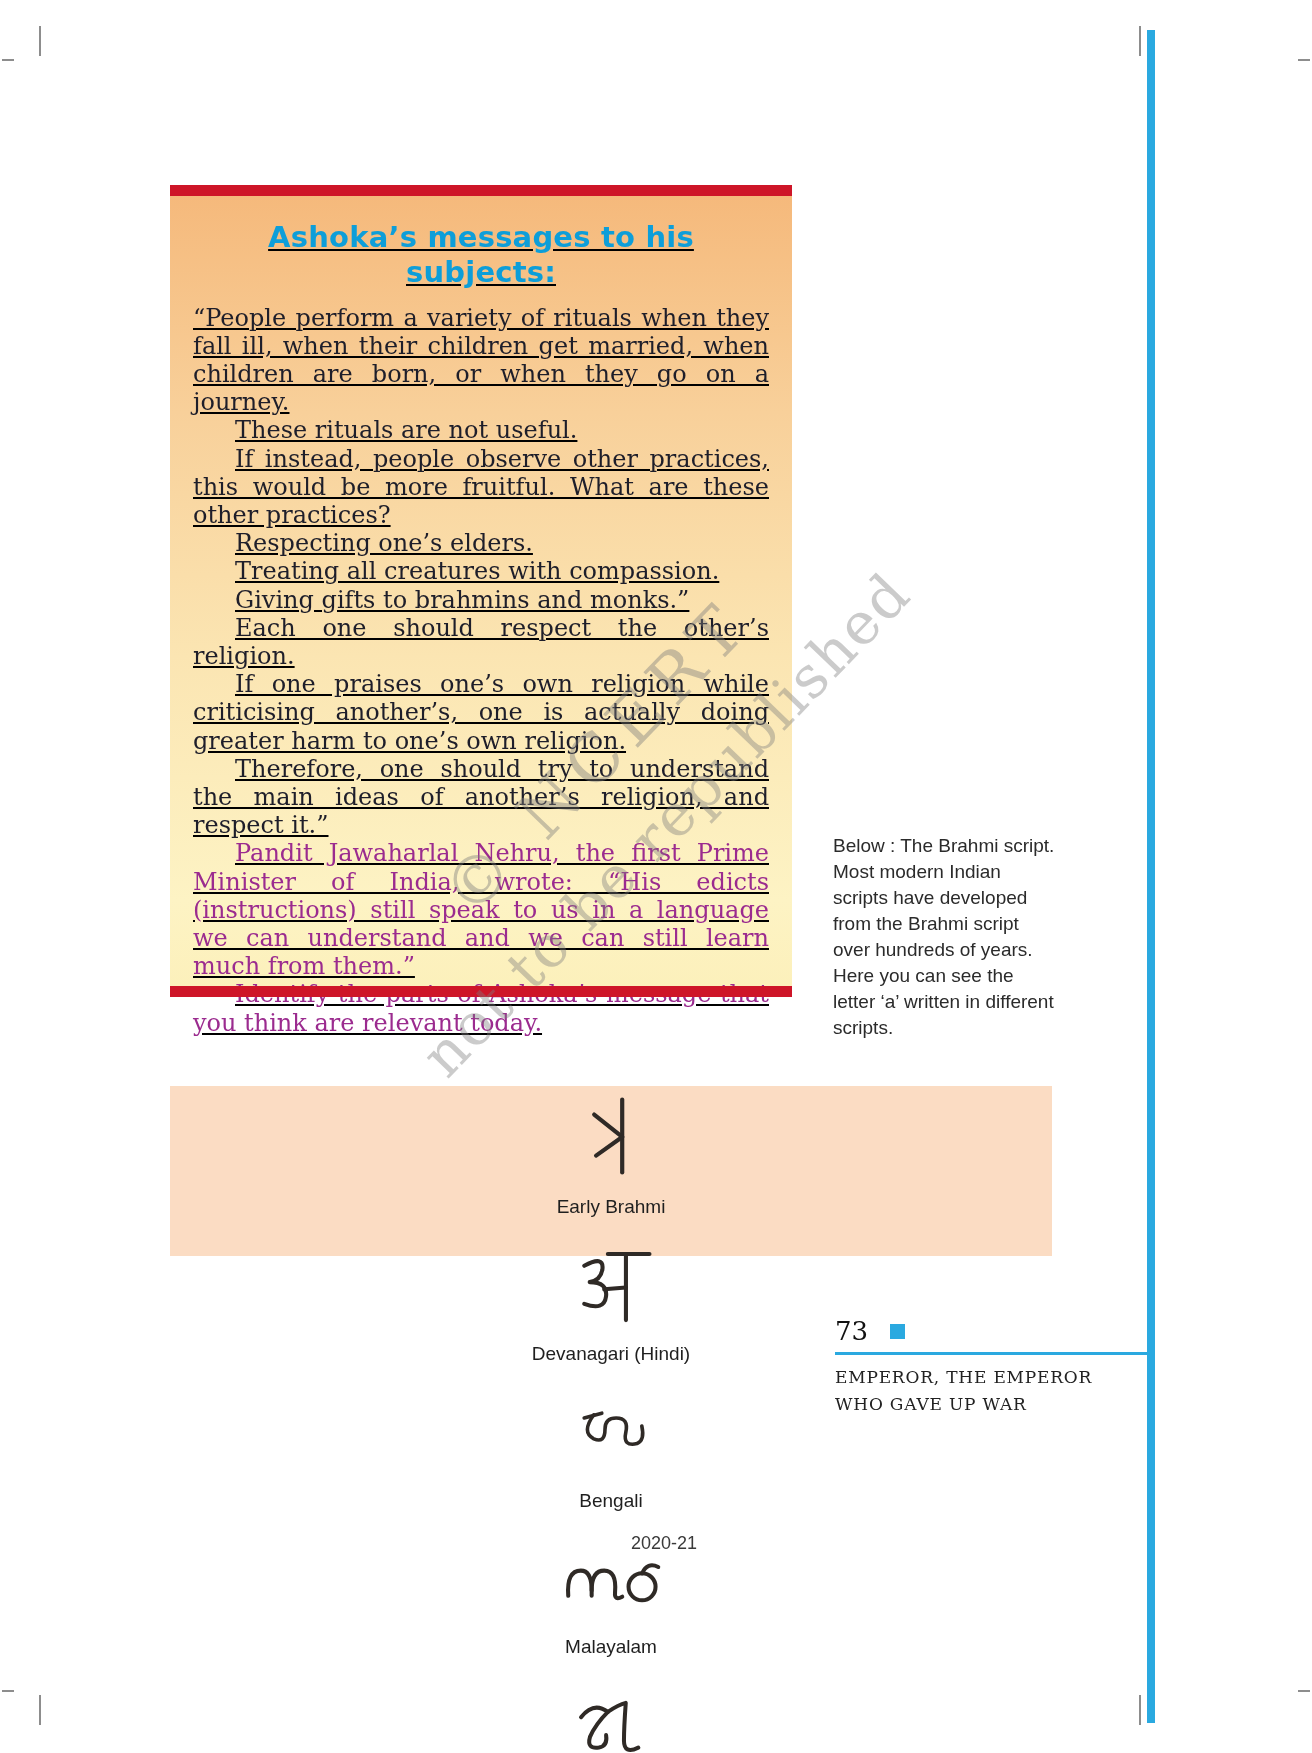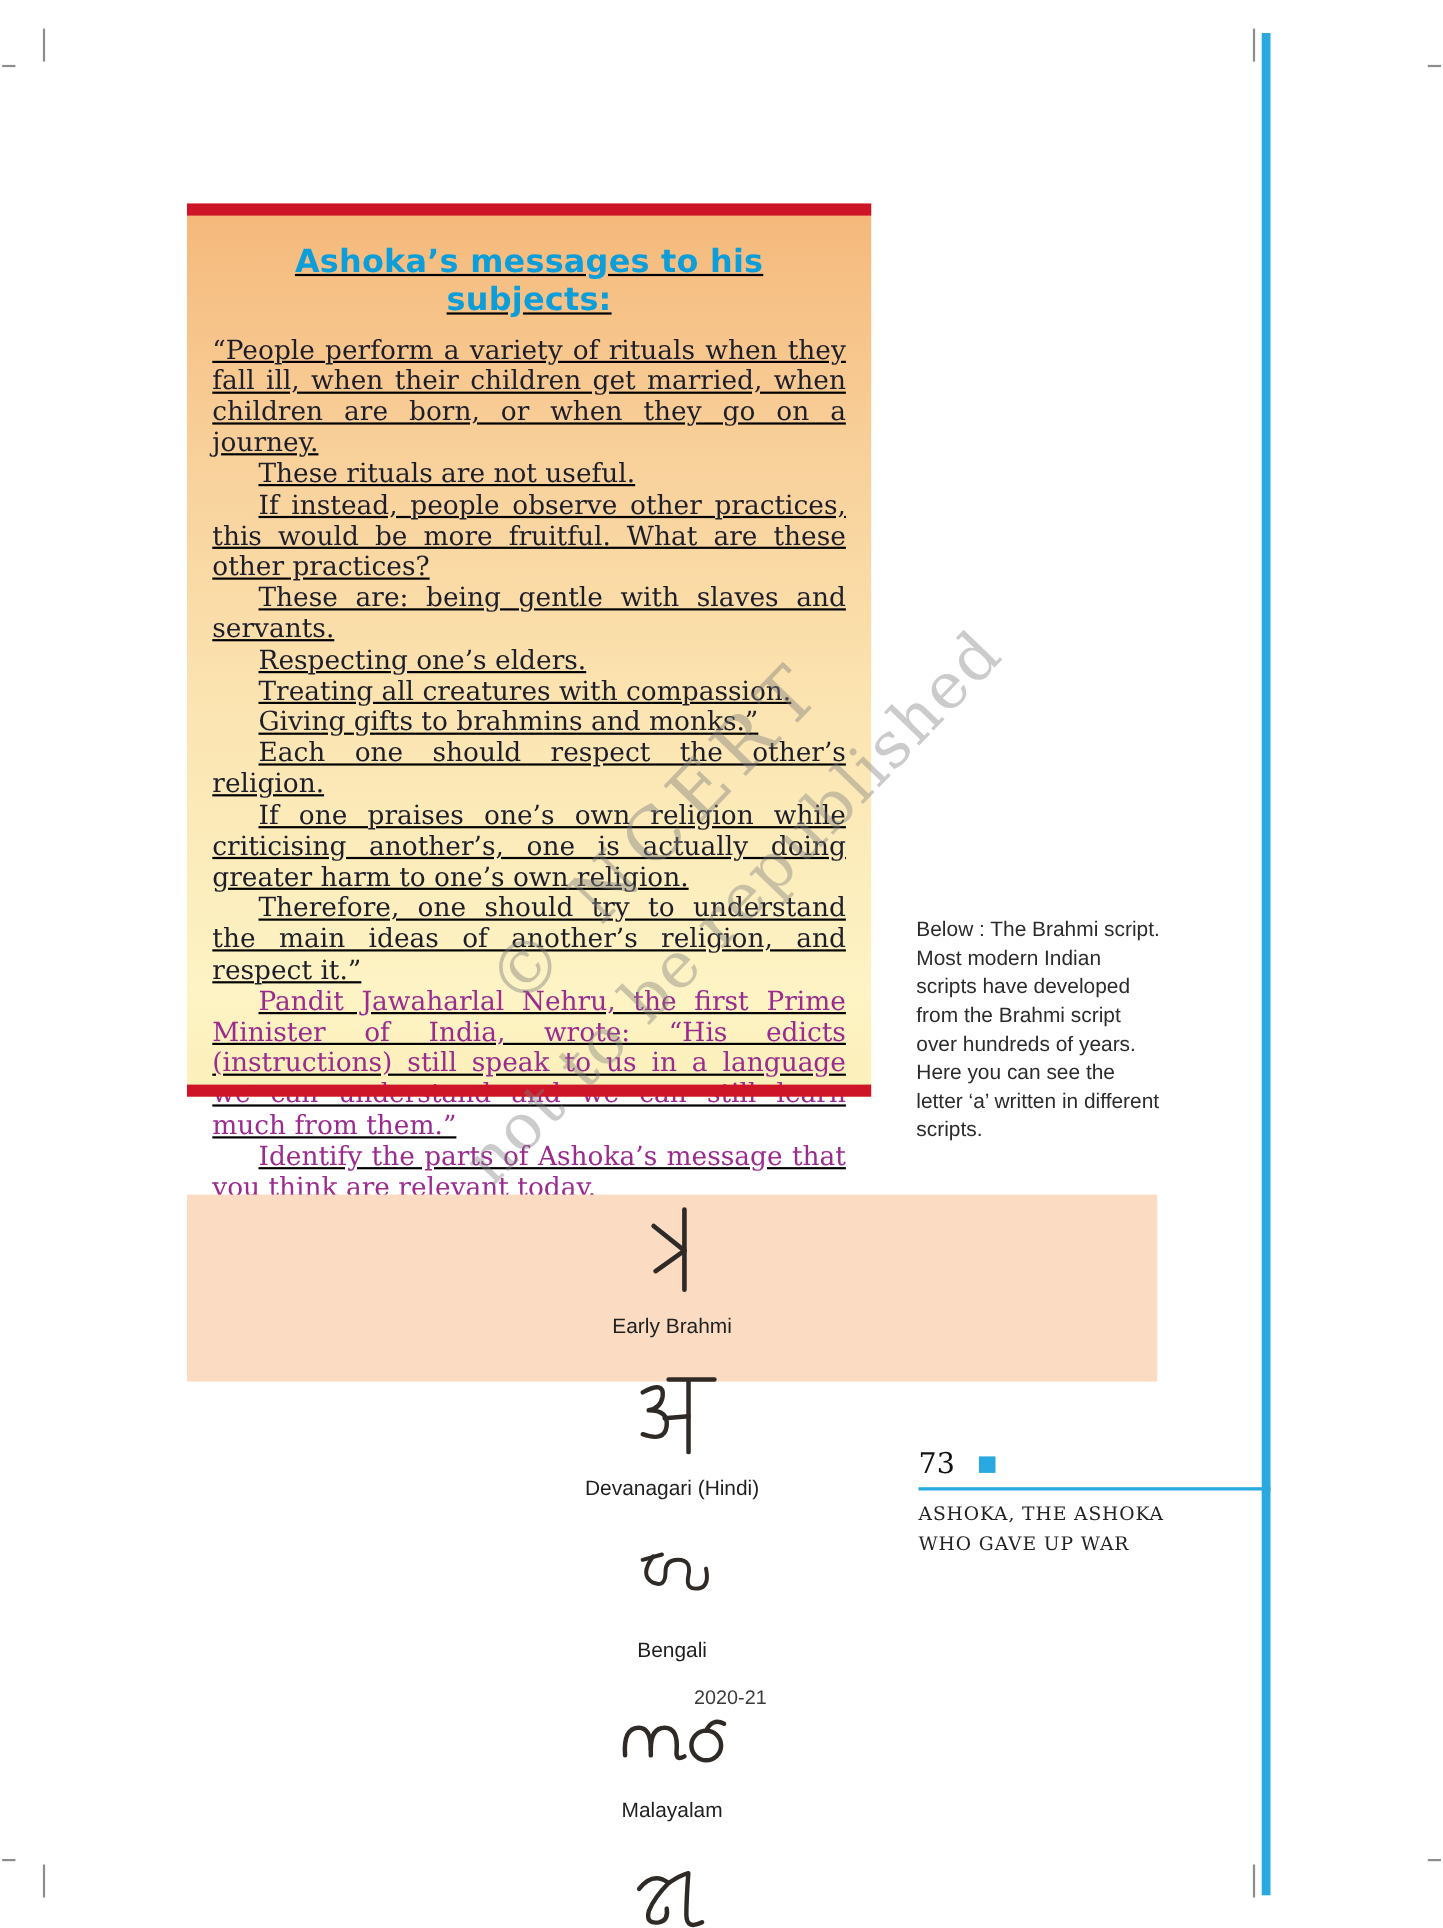--- a/index.html
+++ b/index.html
@@ -124,21 +124,20 @@
 
   <div class="edge-bar"></div>
 
   <section class="message-box">
     <div class="red-rule top"></div>
     <div class="box-content">
       <h2 class="box-title">Ashoka’s messages to his subjects:</h2>
       <p class="no-indent">“People perform a variety of rituals when they fall ill, when their children get married, when children are born, or when they go on a journey.</p>
       <p>These rituals are not useful.</p>
       <p>If instead, people observe other practices, this would be more fruitful. What are these other practices?</p>
-      <p>These are: being gentle with slaves and servants.</p>
       <p>Respecting one’s elders.</p>
       <p>Treating all creatures with compassion.</p>
       <p>Giving gifts to brahmins and monks.”</p>
       <p>Each one should respect the other’s religion.</p>
       <p>If one praises one’s own religion while criticising another’s, one is actually doing greater harm to one’s own religion.</p>
       <p>Therefore, one should try to understand the main ideas of another’s religion, and respect it.”</p>
       <p class="purple">Pandit Jawaharlal Nehru, the first Prime Minister of India, wrote: “His edicts (instructions) still speak to us in a language we can understand and we can still learn much from them.”</p>
       <p class="purple">Identify the parts of Ashoka’s message that you think are relevant today.</p>
     </div>
     <div class="red-rule bottom"></div>
@@ -213,19 +212,19 @@
     </div>
 
   </section>
 
   <div class="page-number">
     <span>73</span>
     <span class="sq"></span>
   </div>
   <div class="footer-rule"></div>
   <div class="chapter-title">
-    <span>ASHOKA, THE ASHOKA</span>
+    <span>EMPEROR, THE EMPEROR</span>
     <span>WHO GAVE UP WAR</span>
   </div>
 
   <div class="edition-year">2020-21</div>
 
 </div>
 
 </body></html>

